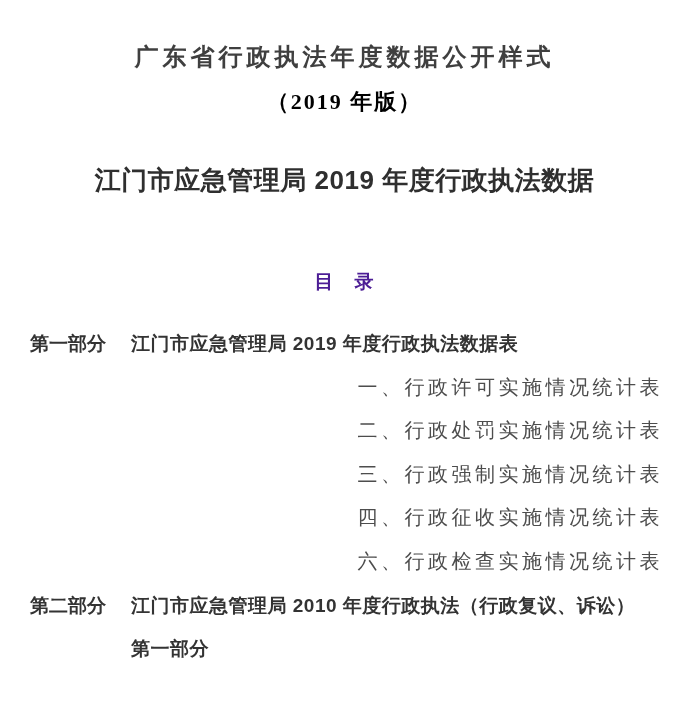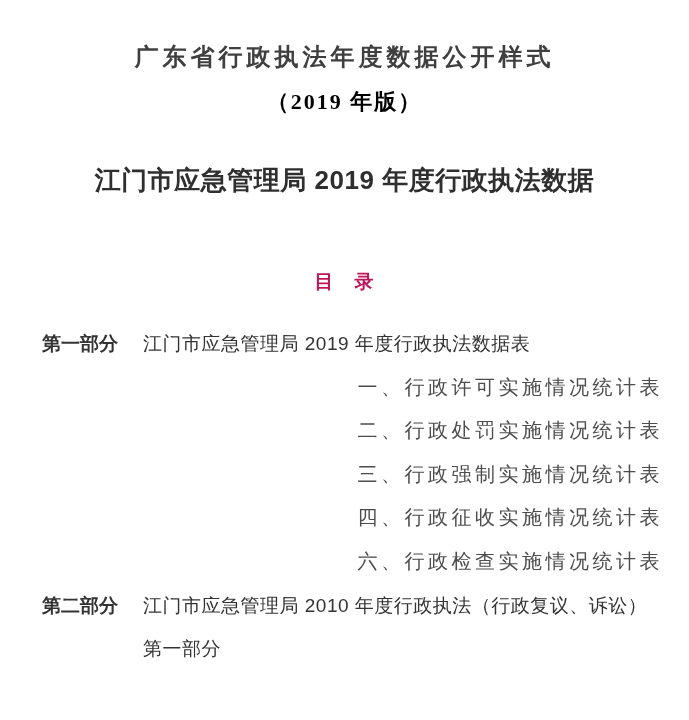--- a/index.html
+++ b/index.html
@@ -58,44 +58,44 @@
   }
   .toc-heading {
     position: absolute;
     top: 269px;
     left: 0;
     width: 100%;
     text-align: center;
     font-size: 19px;
     font-weight: bold;
     letter-spacing: 1px;
-    color: #be185d;
+    color: #4c1d95;
   }
   .toc {
     position: absolute;
     top: 322px;
-    left: 42px;
+    left: 30px;
     right: 26px;
     line-height: 43.6px;
   }
   .toc-row {
     display: flex;
     align-items: flex-start;
   }
   .toc-label {
     flex: 0 0 101px;
     font-size: 19px;
     font-weight: bold;
     color: #333333;
     white-space: nowrap;
   }
   .toc-section-title {
     flex: 1 1 auto;
     font-size: 19px;
-    font-weight: normal;
+    font-weight: bold;
     letter-spacing: 0.5px;
     color: #333333;
   }
   .toc-section-title .line {
     display: block;
   }
   .toc-item {
     padding-left: 101px;
     font-family: "Liberation Serif", "DejaVu Serif", serif;
     font-size: 20px;

